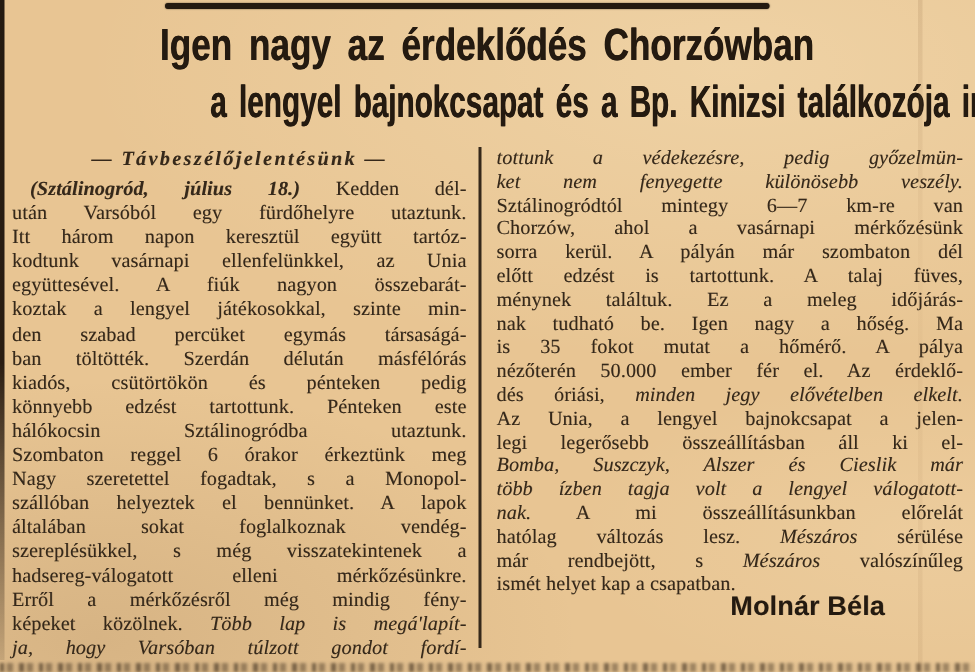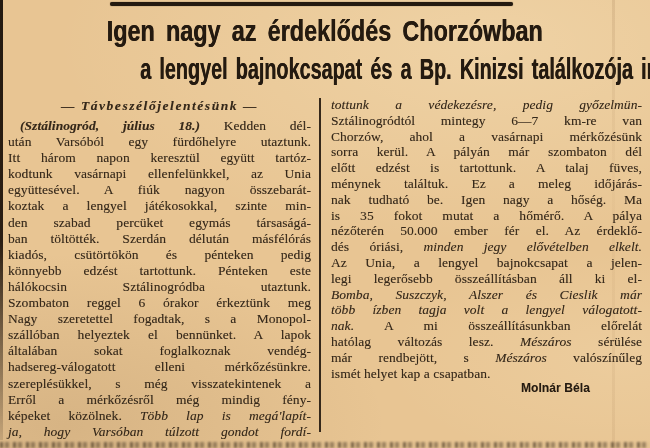--- a/index.html
+++ b/index.html
@@ -50,21 +50,21 @@
   .aright{text-align:right;text-align-last:right;}
   .subhead{
     text-align:right;text-align-last:center;
     font-weight:bold;font-style:italic;
     letter-spacing:1.6px;
     height:20px;line-height:18px;margin-bottom:1px;
     white-space:nowrap;
   }
   .byline{
     font-family:"Liberation Sans",sans-serif;
-    font-weight:bold;font-size:12px;
+    font-weight:bold;font-size:18px;
     padding-right:52px;height:16px;line-height:16px;
     color:var(--ink-strong,#241a10);
   }
   .s-r{font-style:normal;}
   .s-i{font-style:italic;}
   .s-b{font-weight:bold;}
   .s-bi{font-weight:bold;font-style:italic;}
 
   .divider{
     position:absolute;left:319px;top:98px;width:2px;height:334px;
@@ -108,29 +108,30 @@
       <div class="tline"><span class="s-r">koztak a lengyel játékosokkal, szinte min-</span></div>
       <div class="tline"><span class="s-r">den szabad percüket egymás társaságá-</span></div>
       <div class="tline"><span class="s-r">ban töltötték. Szerdán délután másfélórás</span></div>
       <div class="tline"><span class="s-r">kiadós, csütörtökön és pénteken pedig</span></div>
       <div class="tline"><span class="s-r">könnyebb edzést tartottunk. Pénteken este</span></div>
       <div class="tline"><span class="s-r">hálókocsin Sztálinogródba utaztunk.</span></div>
       <div class="tline"><span class="s-r">Szombaton reggel 6 órakor érkeztünk meg</span></div>
       <div class="tline"><span class="s-r">Nagy szeretettel fogadtak, s a Monopol-</span></div>
       <div class="tline"><span class="s-r">szállóban helyeztek el bennünket. A lapok</span></div>
       <div class="tline"><span class="s-r">általában sokat foglalkoznak vendég-</span></div>
+      <div class="tline"><span class="s-r">szereplésükkel, s még visszatekintenek a</span></div>
       <div class="tline"><span class="s-r">hadsereg-válogatott elleni mérkőzésünkre.</span></div>
-      <div class="tline"><span class="s-r">szereplésükkel, s még visszatekintenek a</span></div>
       <div class="tline"><span class="s-r">Erről a mérkőzésről még mindig fény-</span></div>
       <div class="tline"><span class="s-r">képeket közölnek. </span><span class="s-i">Több lap is megá'lapít-</span></div>
       <div class="tline"><span class="s-i">ja, hogy Varsóban túlzott gondot fordí-</span></div>
     </div>
   <div class="divider"></div>
   <div class="col" id="col-right">
       <div class="tline"><span class="s-i">tottunk a védekezésre, pedig győzelmün-</span></div>
+      <div class="tline"><span class="s-i">ket nem fenyegette különösebb veszély.</span></div>
       <div class="tline"><span class="s-r">Sztálinogródtól mintegy 6—7 km-re van</span></div>
       <div class="tline"><span class="s-r">Chorzów, ahol a vasárnapi mérkőzésünk</span></div>
       <div class="tline"><span class="s-r">sorra kerül. A pályán már szombaton dél</span></div>
       <div class="tline"><span class="s-r">előtt edzést is tartottunk. A talaj füves,</span></div>
       <div class="tline"><span class="s-r">ménynek találtuk. Ez a meleg időjárás-</span></div>
       <div class="tline"><span class="s-r">nak tudható be. Igen nagy a hőség. Ma</span></div>
       <div class="tline"><span class="s-r">is 35 fokot mutat a hőmérő. A pálya</span></div>
       <div class="tline"><span class="s-r">nézőterén 50.000 ember fér el. Az érdeklő-</span></div>
       <div class="tline"><span class="s-r">dés óriási, </span><span class="s-i">minden jegy elővételben elkelt.</span></div>
       <div class="tline"><span class="s-r">Az Unia, a lengyel bajnokcsapat a jelen-</span></div>

